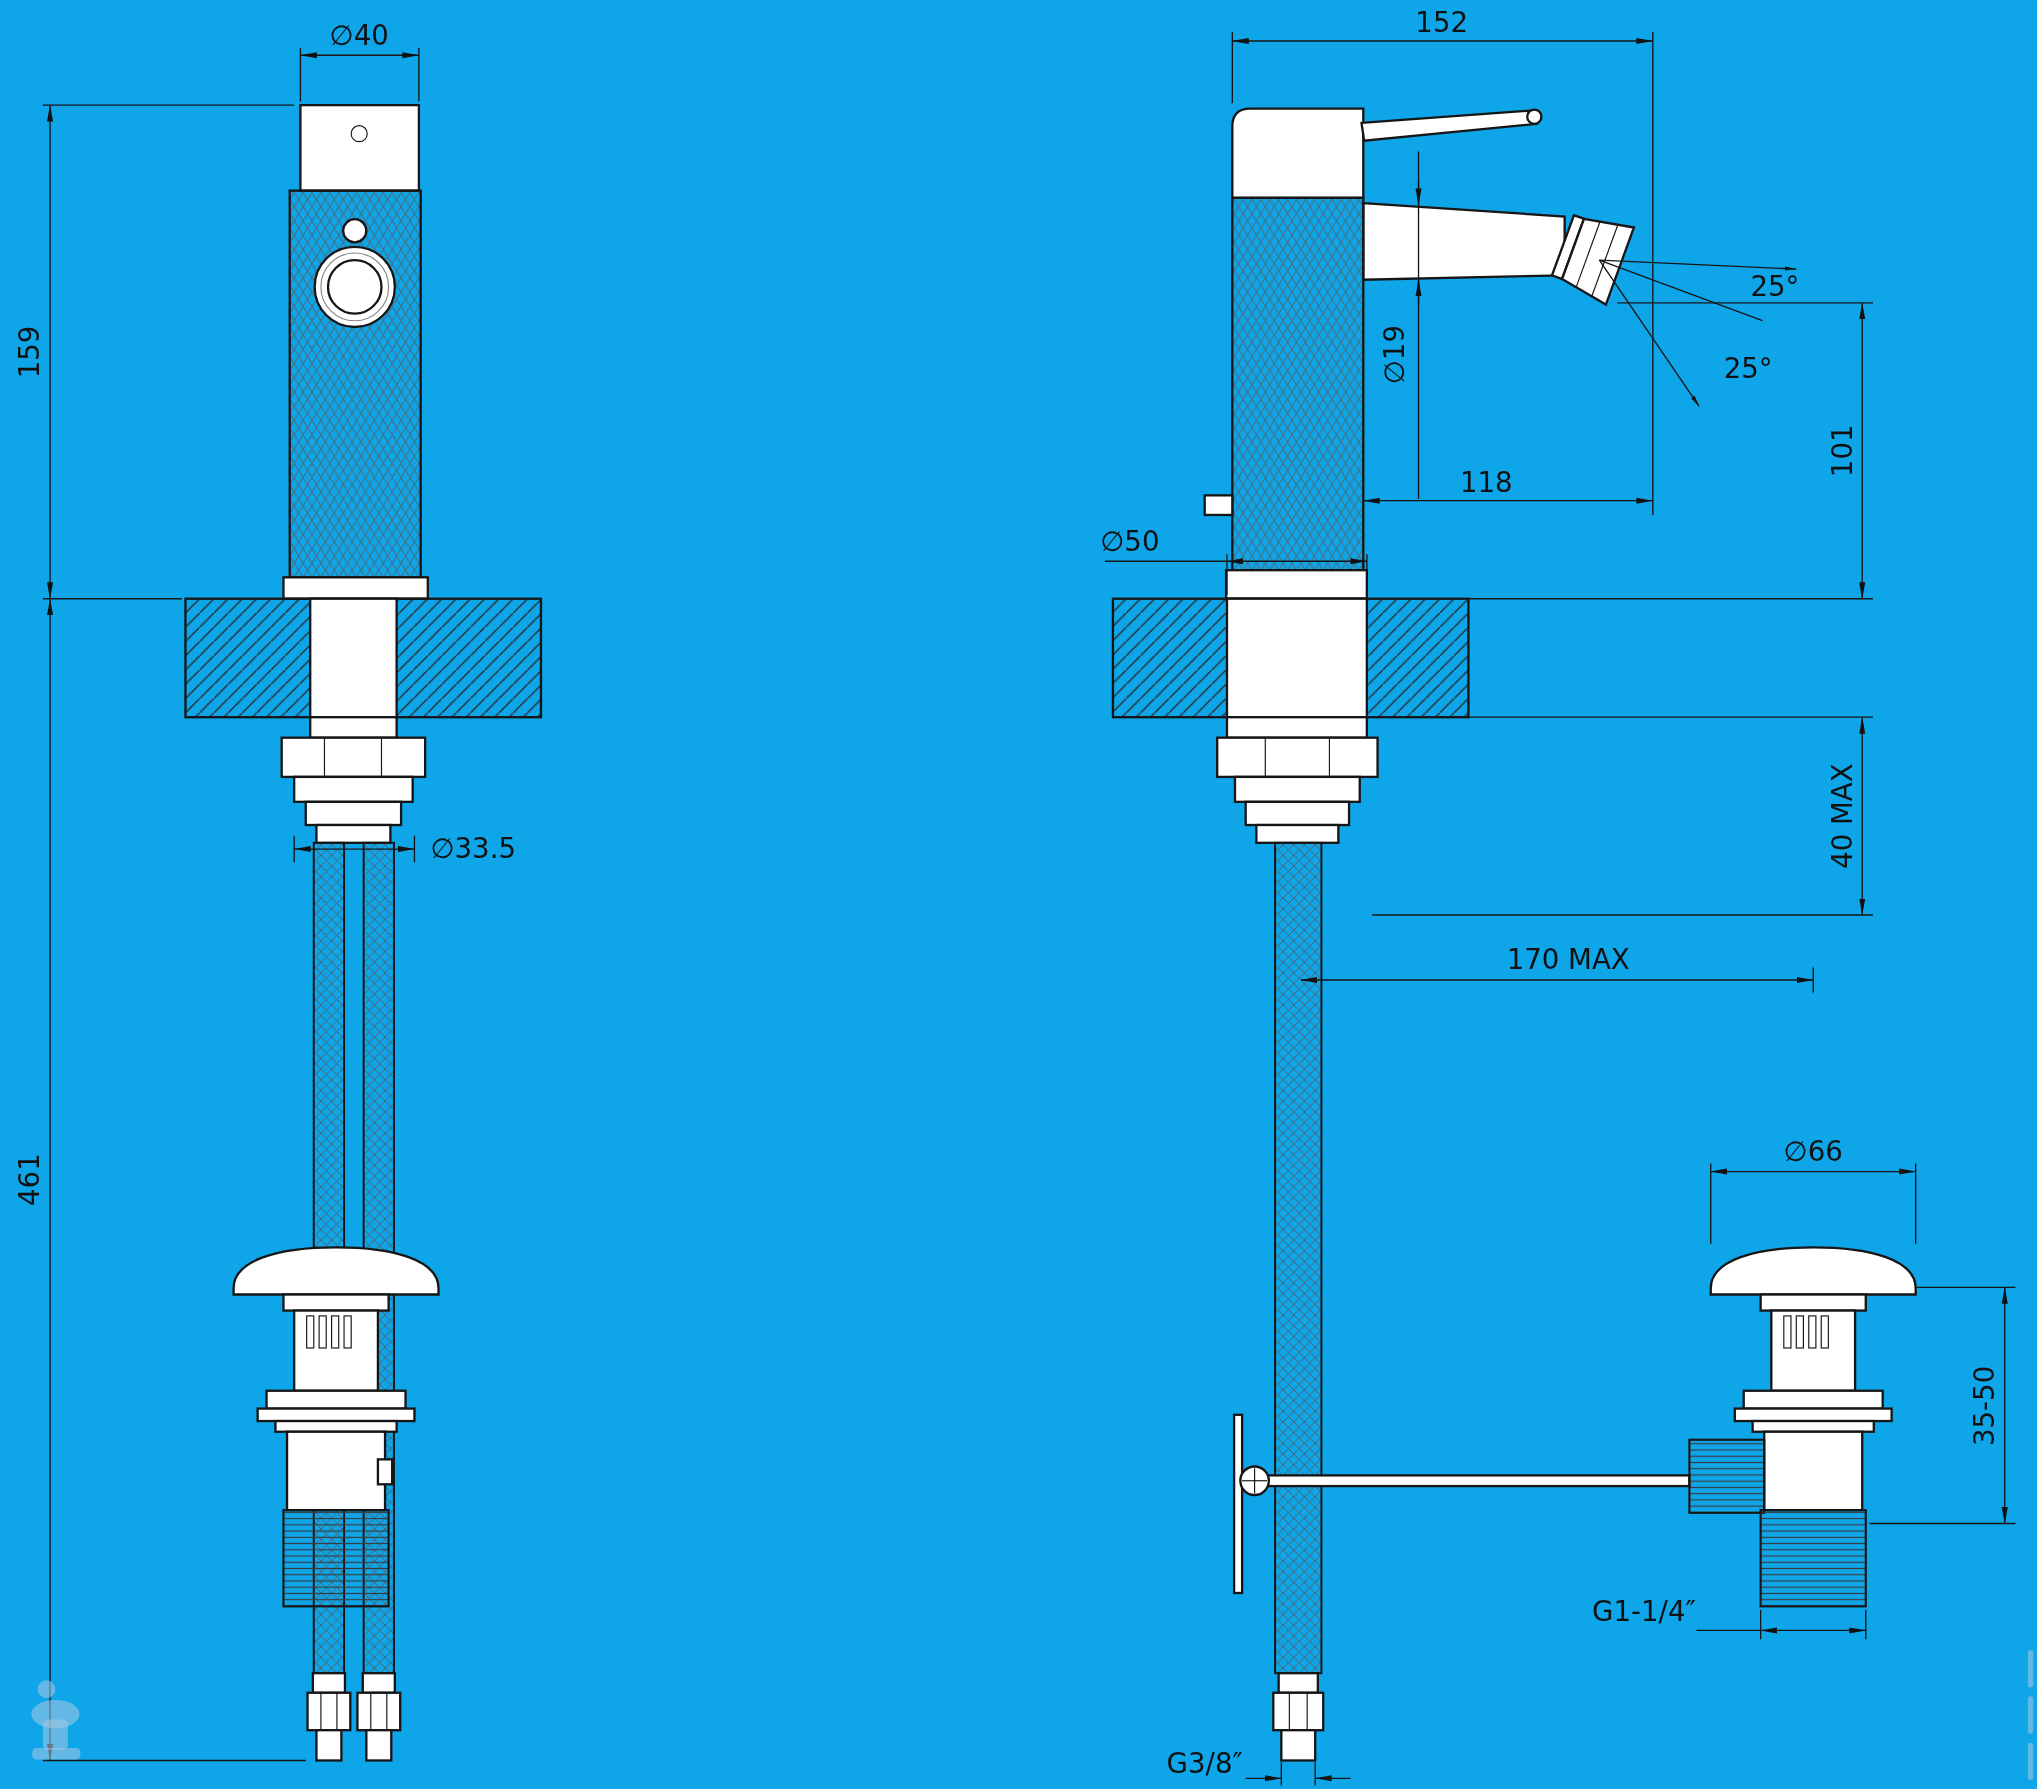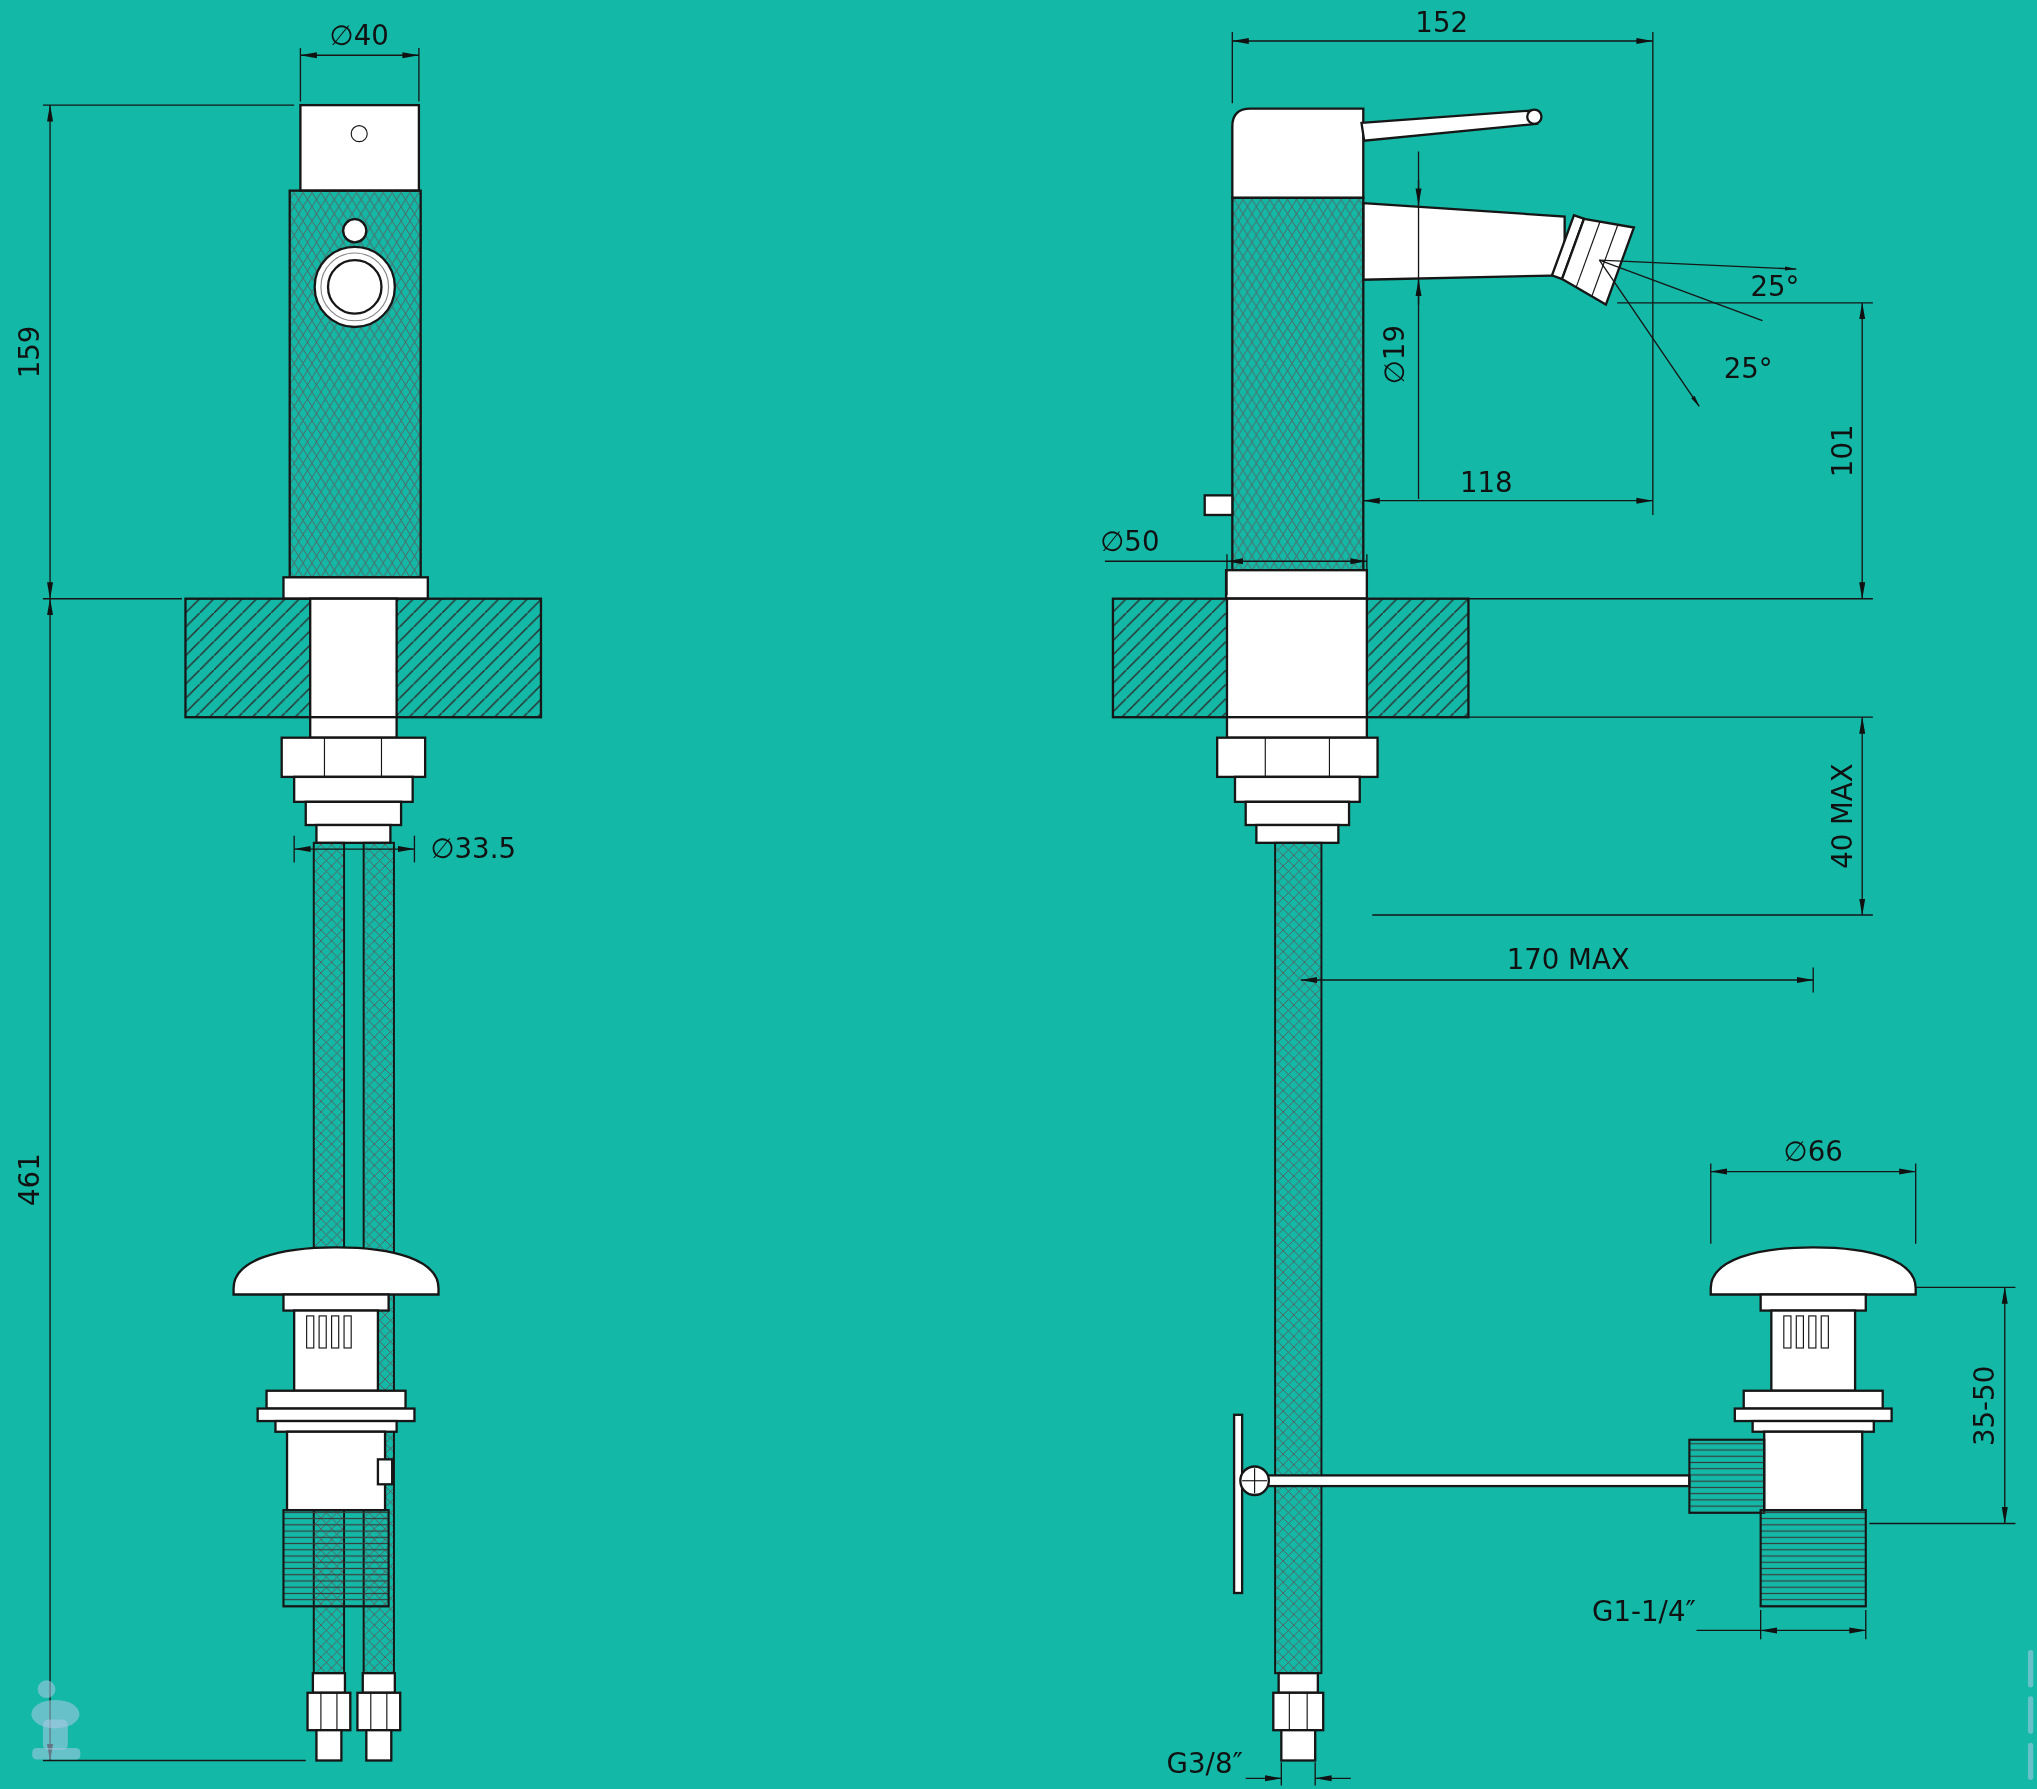--- a/index.html
+++ b/index.html
@@ -1,16 +1,16 @@
 <!DOCTYPE html>
 <html style="font-size:14.3px"><head>
 <meta charset="utf-8">
 <style>
   html,body{margin:0;padding:0;background:#ffffff;}
-  .page{position:relative;width:2037px;height:1789px;background:#14b8a6;overflow:hidden;}
+  .page{position:relative;width:2037px;height:1789px;background:#0ea5e9;overflow:hidden;}
   svg{display:block;}
   .part{fill:#ffffff;stroke:#161616;stroke-width:2.6;stroke-linejoin:miter;}
   .partk{fill:url(#knurl);stroke:#161616;stroke-width:2.6;}
   .partb{fill:url(#braid);stroke:#161616;stroke-width:2.2;}
   .parth{fill:url(#hatch);stroke:#161616;stroke-width:2.6;}
   .partt{fill:url(#threads);stroke:#161616;stroke-width:2.4;}
   .thin{stroke:#161616;stroke-width:1.3;fill:none;}
   .dim{stroke:#161616;stroke-width:1.5;fill:none;}
   .dimtxt{font-family:"DejaVu Sans",sans-serif;font-size:31px;fill:#111111;}
   .wm{fill:#a9c9e4;opacity:.55;}

